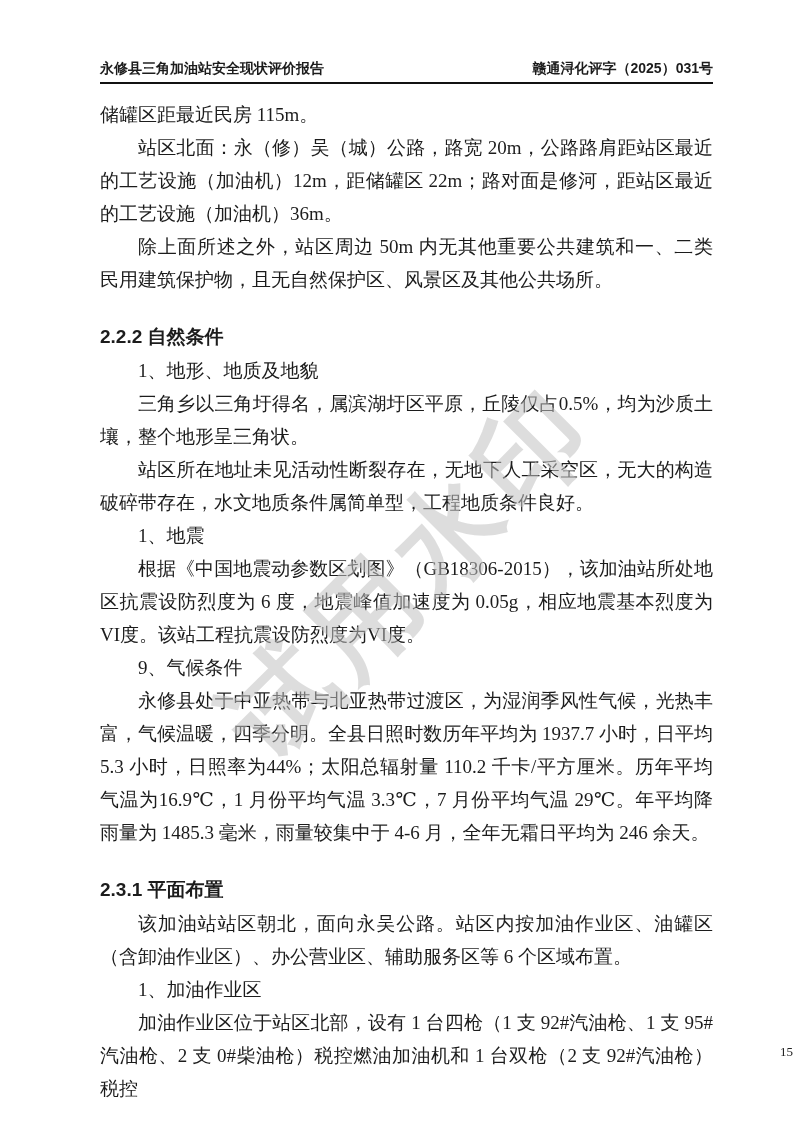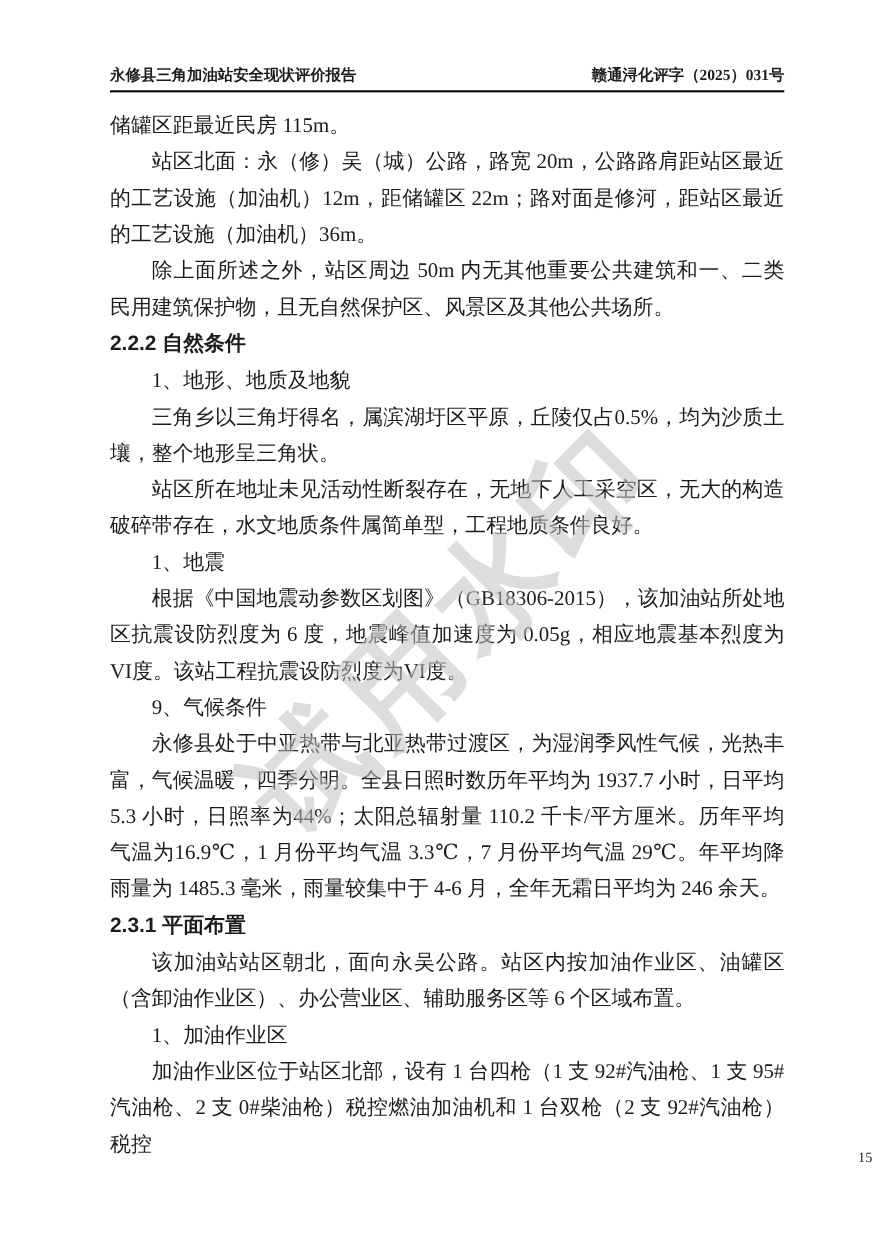--- a/index.html
+++ b/index.html
@@ -16,37 +16,38 @@
     padding: 0 80px 0 100px;
   }
   .header {
     position: absolute;
     left: 100px; right: 80px; top: 60px;
     display: flex; justify-content: space-between; align-items: flex-end;
     border-bottom: 2px solid #111;
     padding-bottom: 4px;
     font-size: 14px;
     font-weight: bold;
-    font-family: Liberation Serif, serif;
+    font-family: Liberation Sans, sans-serif;
   }
   .content {
     position: absolute;
     left: 100px; right: 80px; top: 98px;
     font-size: 19px;
     line-height: 33px;
     text-align: justify;
   }
   .para { text-indent: 2em; }
   .para.noindent { text-indent: 0; }
   .h-hei {
     font-family: "Liberation Sans", "DejaVu Sans", sans-serif;
     font-weight: bold;
     font-size: 19px;
     line-height: 34px;
     text-align: left;
+    margin-top: 24px;
   }
   .h-kai {
     font-family: "Liberation Serif", "DejaVu Serif", serif;
     font-weight: bold;
     font-size: 21px;
     line-height: 36px;
     letter-spacing: 3px;
     text-align: left;
   }
   .watermark {

